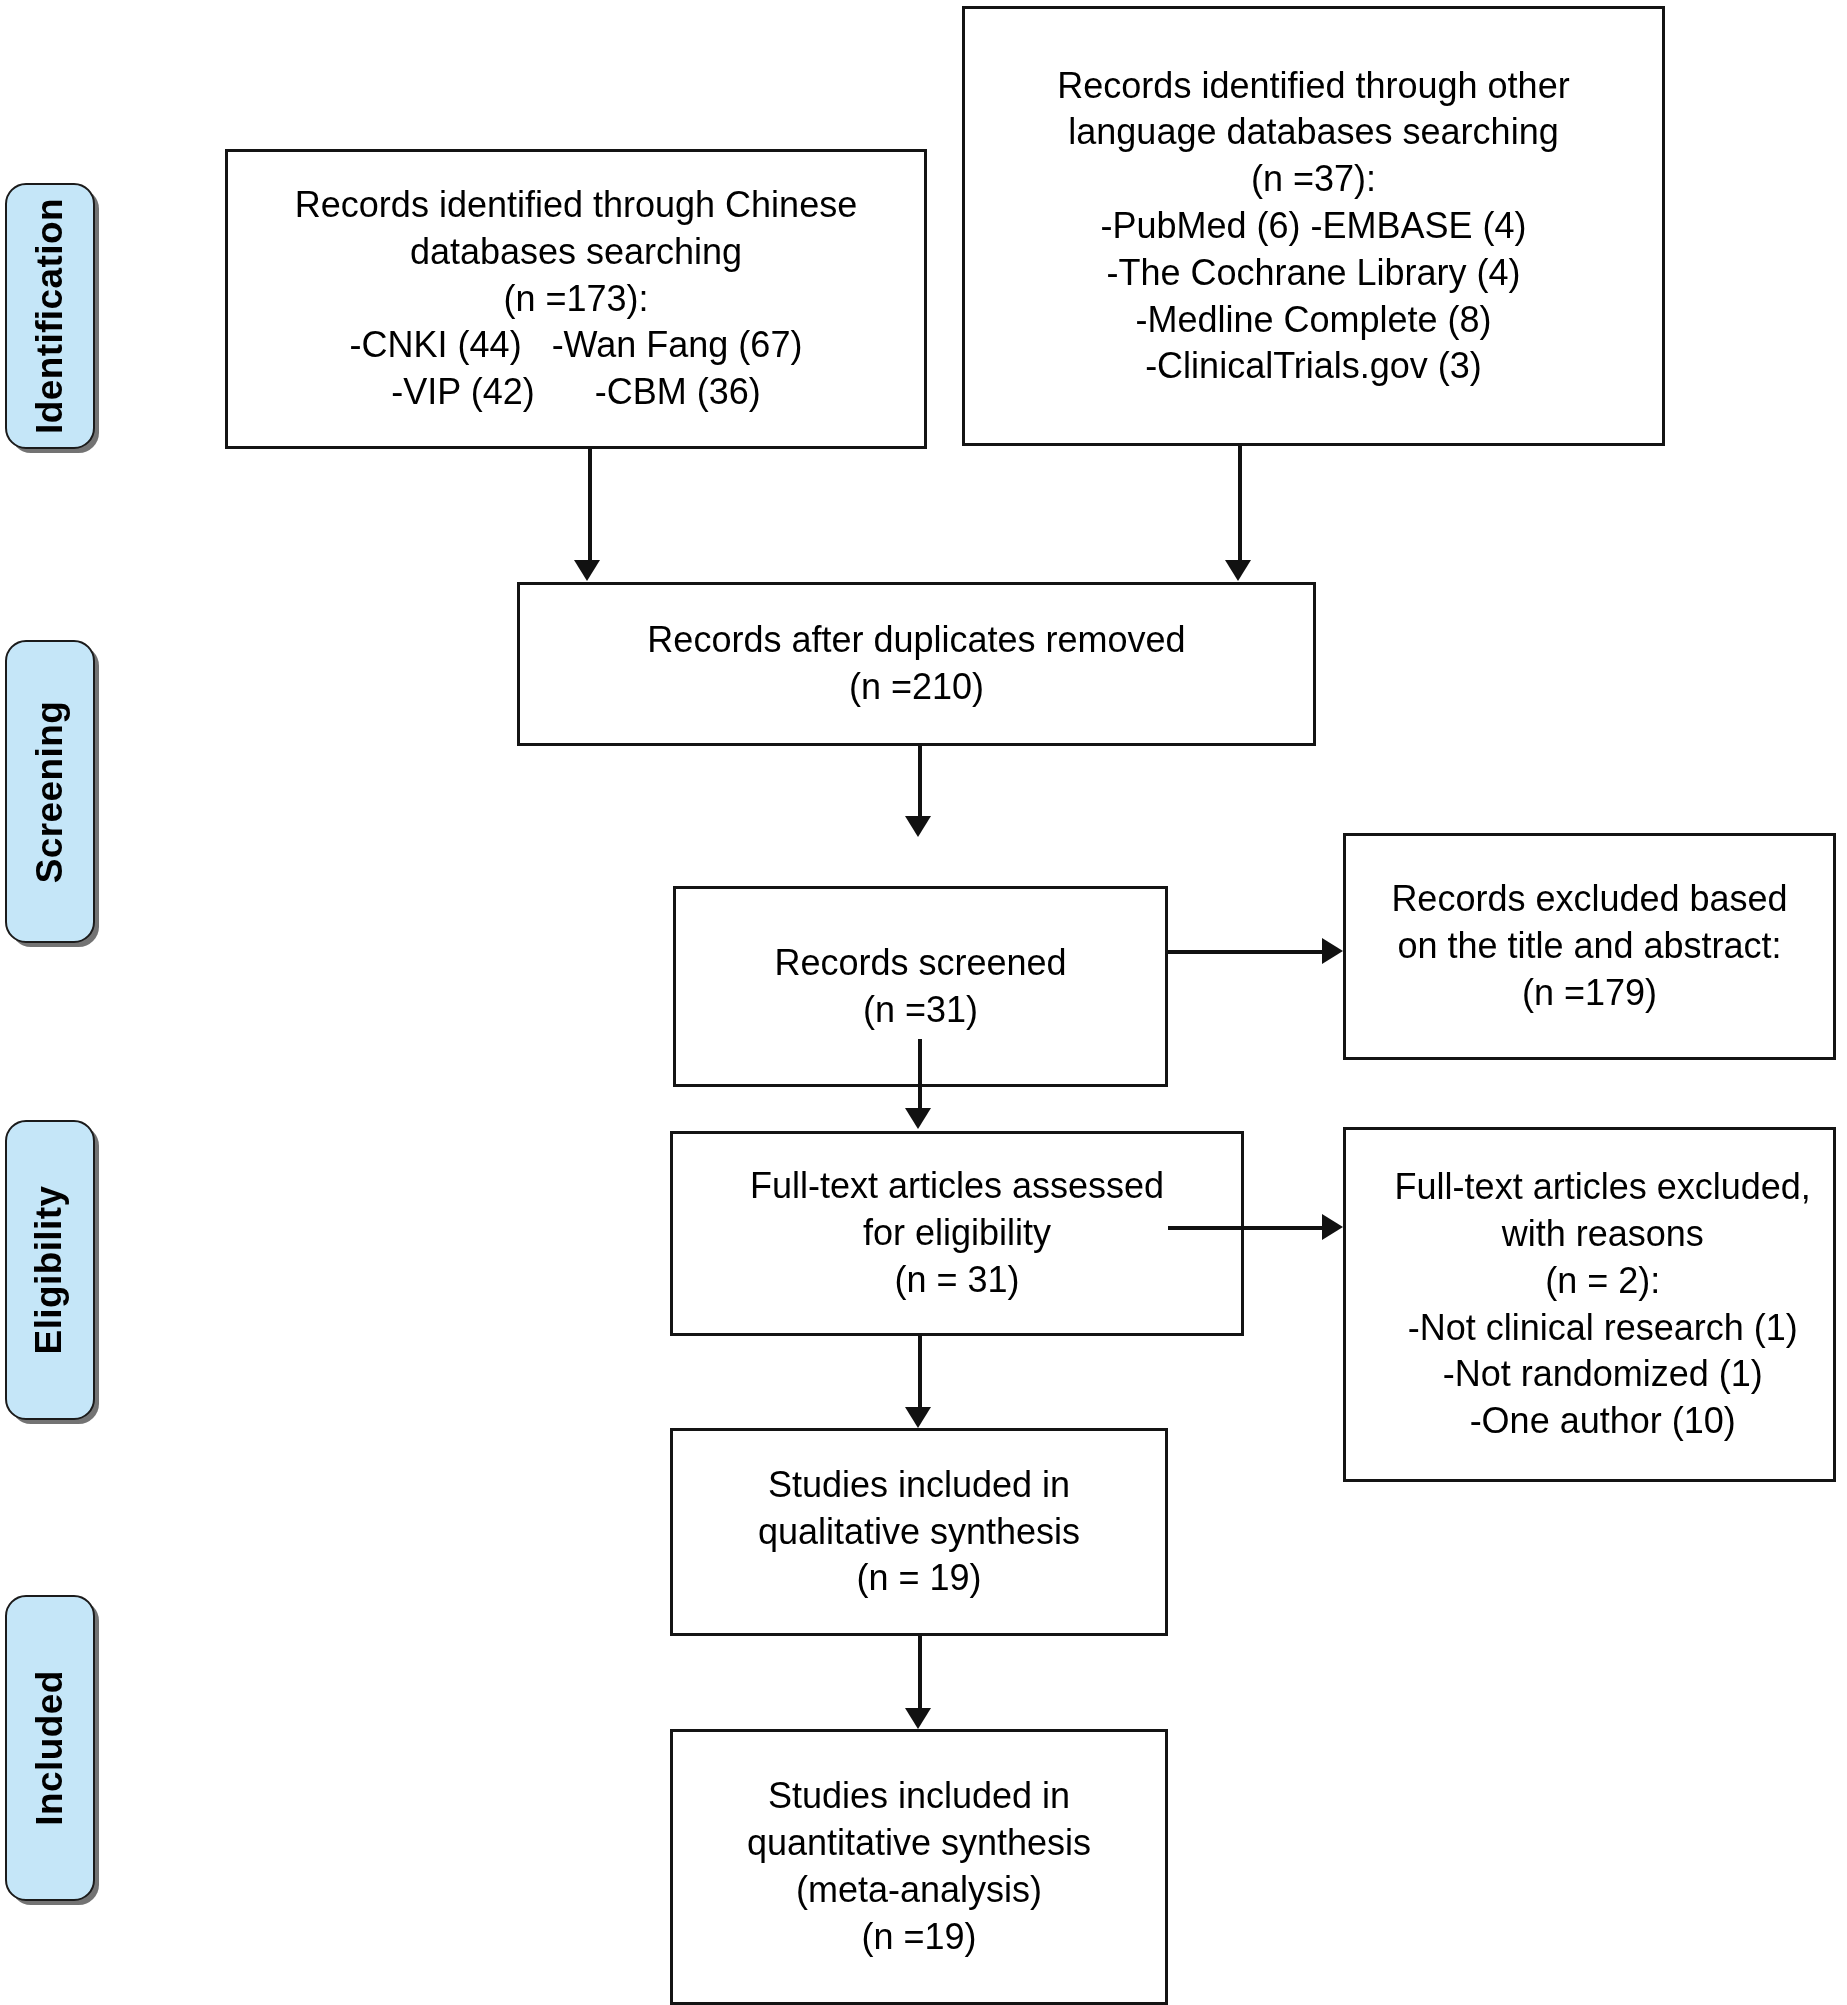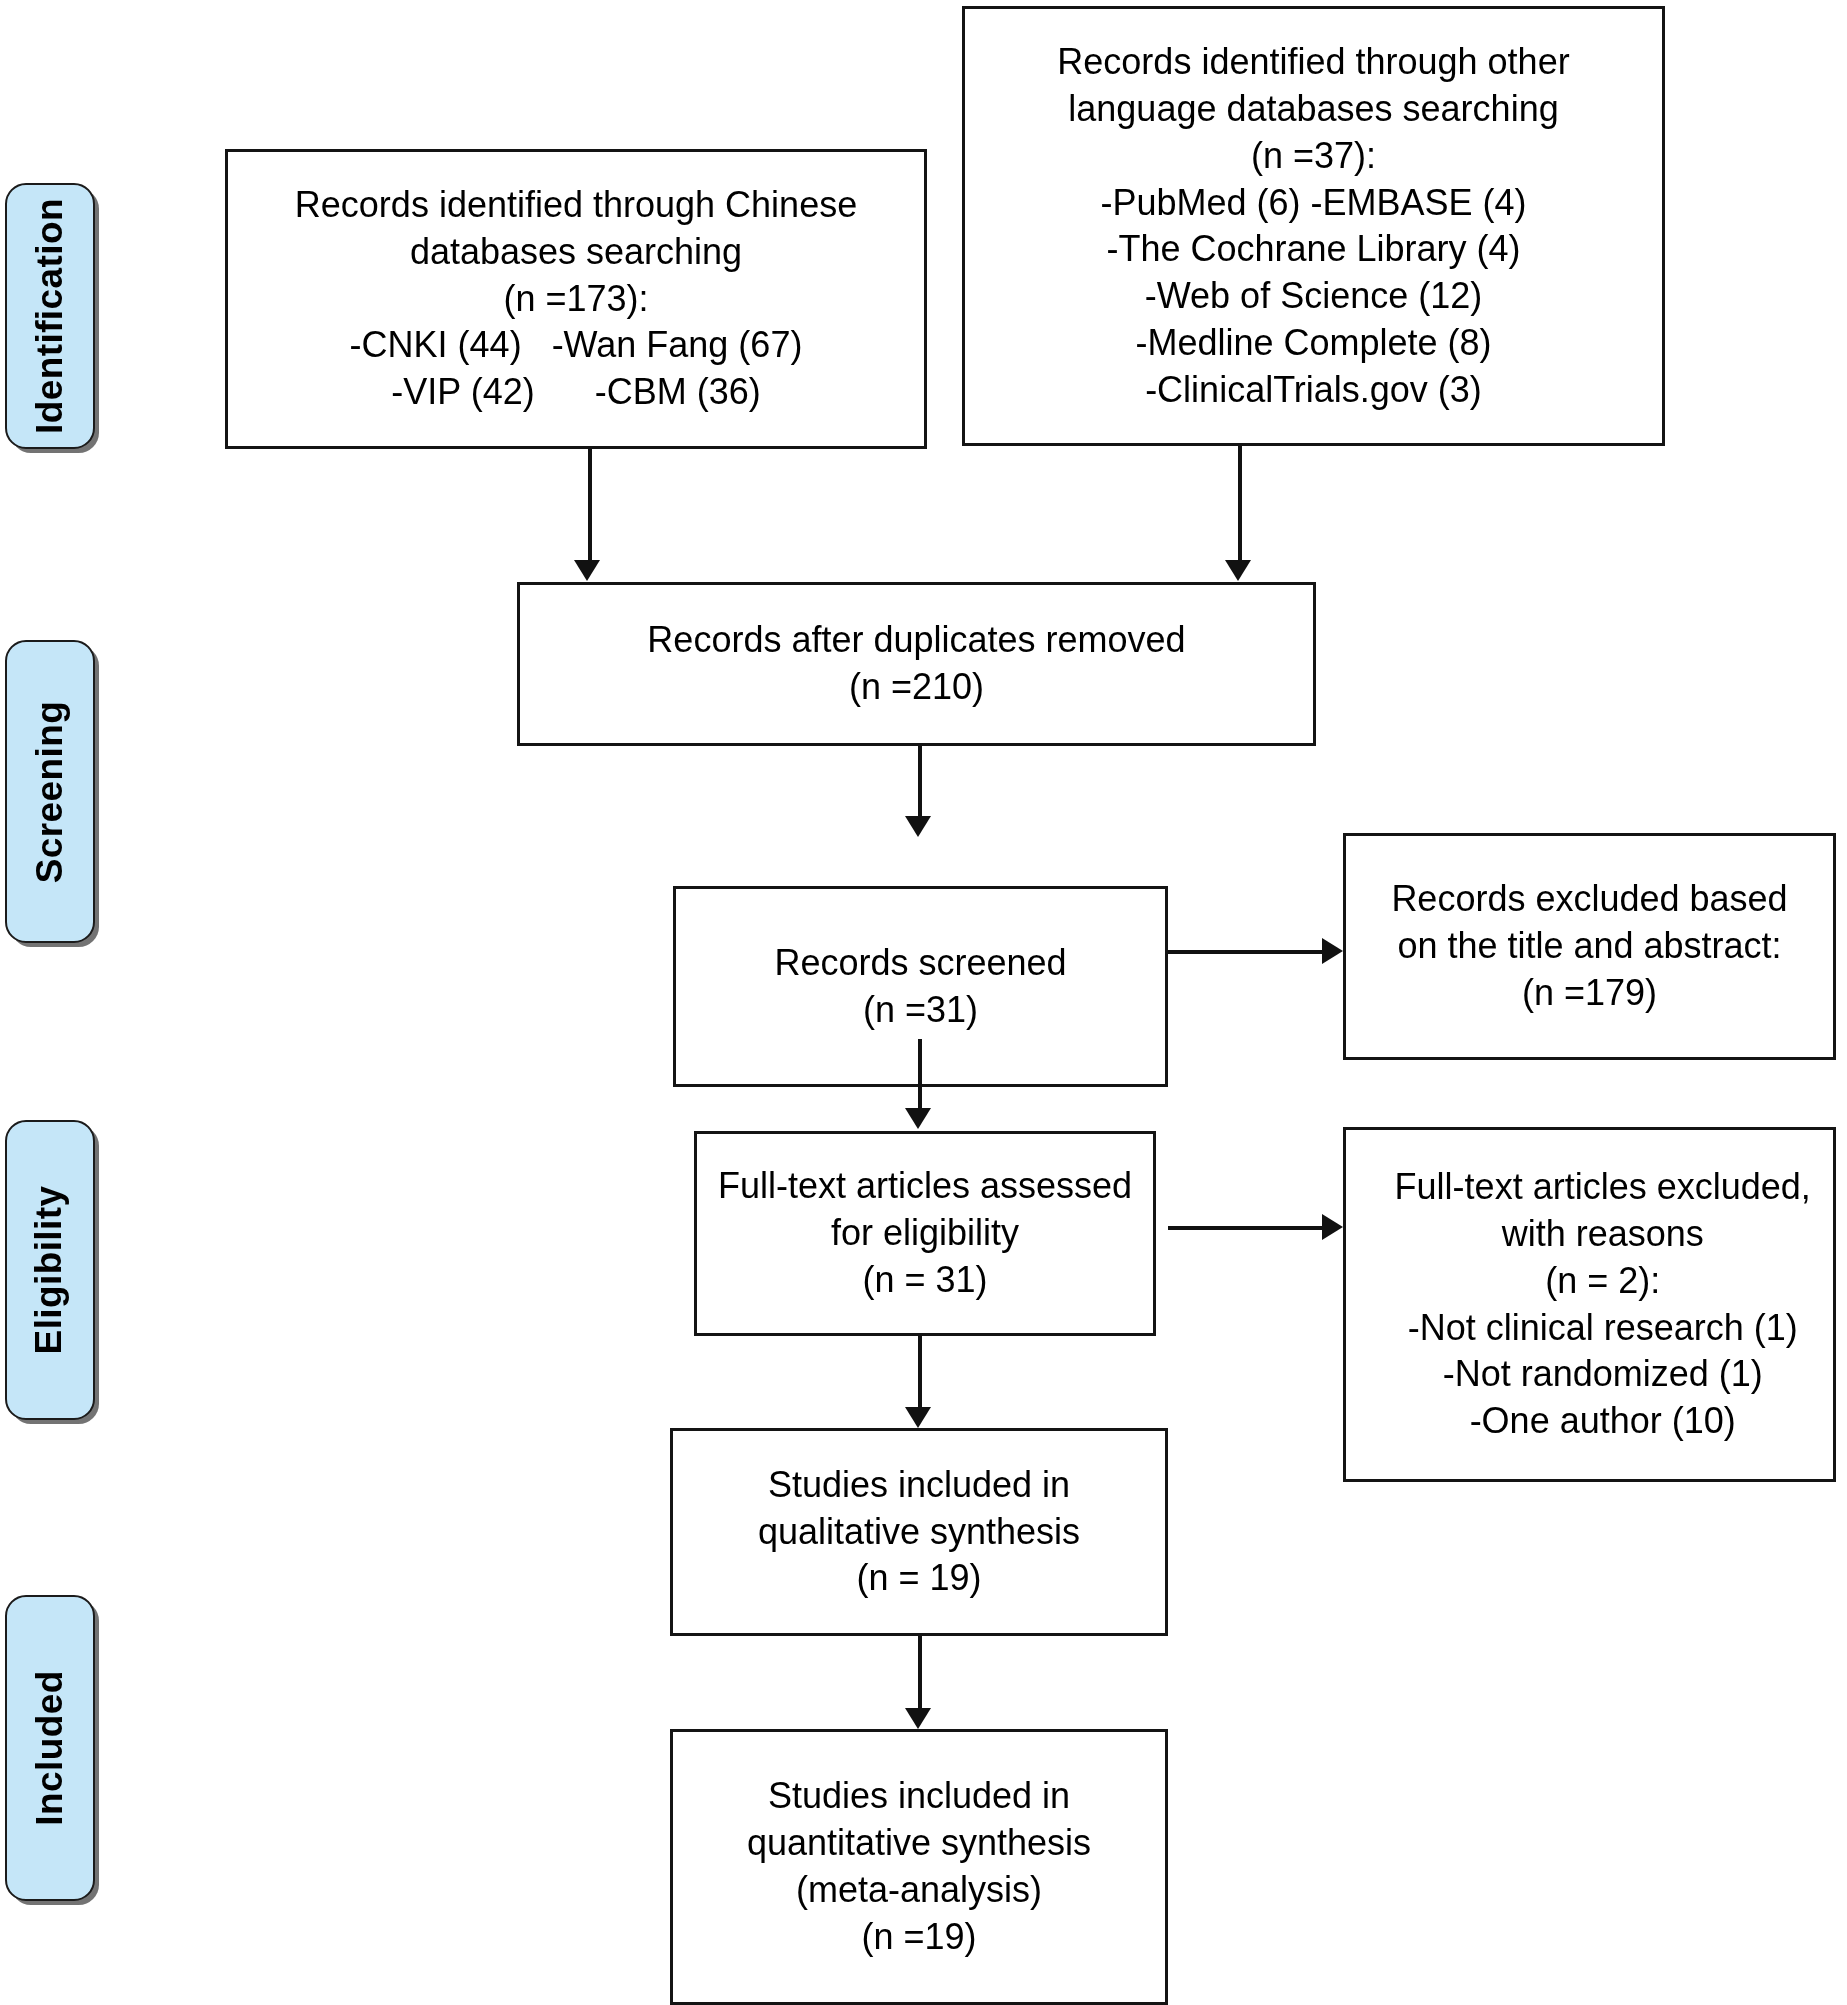--- a/index.html
+++ b/index.html
@@ -111,21 +111,20 @@
     <span class="line">-CNKI (44)   -Wan Fang (67)</span>
     <span class="line">-VIP (42)      -CBM (36)</span>
   </div>
 
   <div class="flow-box" style="left:962px; top:6.4px; width:703px; height:440px;">
     <span class="line">Records identified through other</span>
     <span class="line">language databases searching</span>
     <span class="line">(n =37):</span>
     <span class="line">-PubMed (6) -EMBASE (4)</span>
     <span class="line">-The Cochrane Library (4)</span>
-    <span class="line">-Web of Science (12)</span>
     <span class="line">-Medline Complete (8)</span>
     <span class="line">-ClinicalTrials.gov (3)</span>
   </div>
 
   <div class="v-line" style="left:588px; top:449px; height:113px;"></div>
   <div class="arrow-down" style="left:574px; top:560px;"></div>
 
   <div class="v-line" style="left:1238px; top:446px; height:116px;"></div>
   <div class="arrow-down" style="left:1225px; top:560px;"></div>
 
@@ -147,21 +146,21 @@
     <span class="line">on the title and abstract:</span>
     <span class="line">(n =179)</span>
   </div>
 
   <div class="h-line" style="left:1168px; top:950px; width:155px;"></div>
   <div class="arrow-right" style="left:1322px; top:938px;"></div>
 
   <div class="v-line" style="left:918px; top:1039px; height:72px;"></div>
   <div class="arrow-down" style="left:905px; top:1108px;"></div>
 
-  <div class="flow-box" style="left:670px; top:1131px; width:462px; height:205px;margin-left:24px;">
+  <div class="flow-box" style="left:670px; top:1131px; width:574px; height:205px;">
     <span class="line">Full-text articles assessed</span>
     <span class="line">for eligibility</span>
     <span class="line">(n = 31)</span>
   </div>
 
   <div class="flow-box" style="left:1343px; top:1127px; width:493px; height:355px;padding-left:36px;">
     <span class="line">Full-text articles excluded,</span>
     <span class="line">with reasons</span>
     <span class="line">(n = 2):</span>
     <span class="line">-Not clinical research (1)</span>

